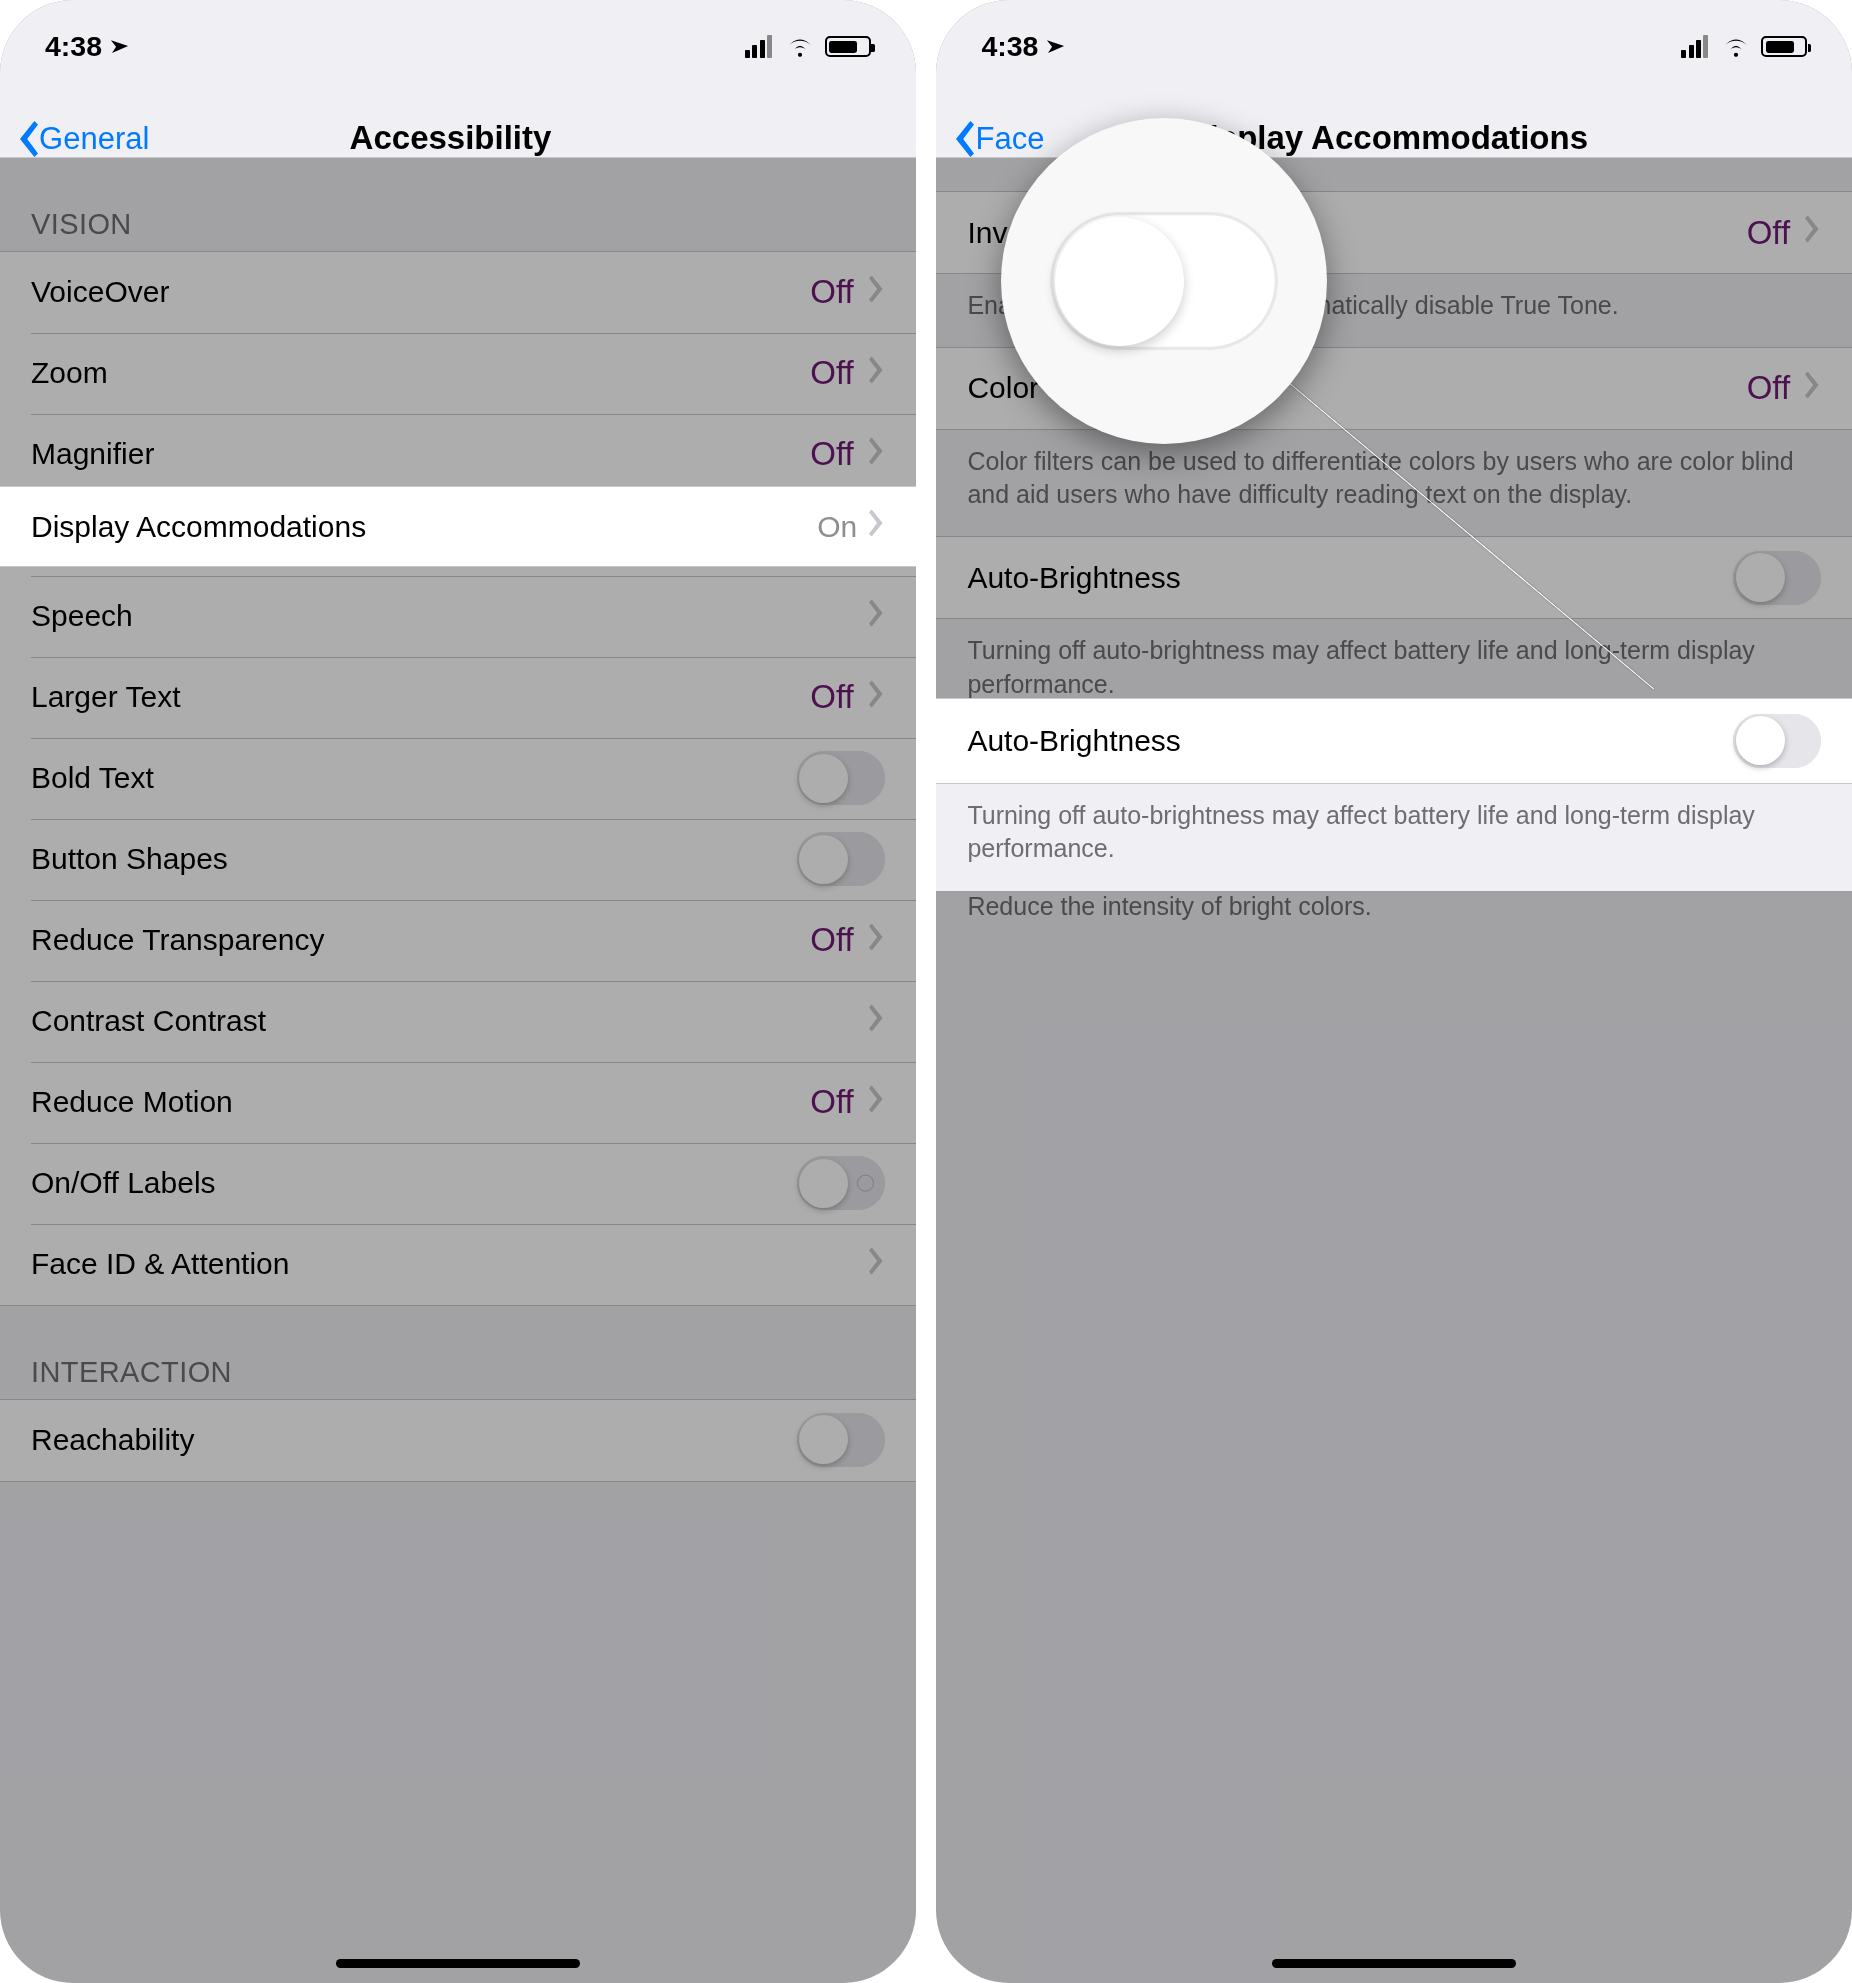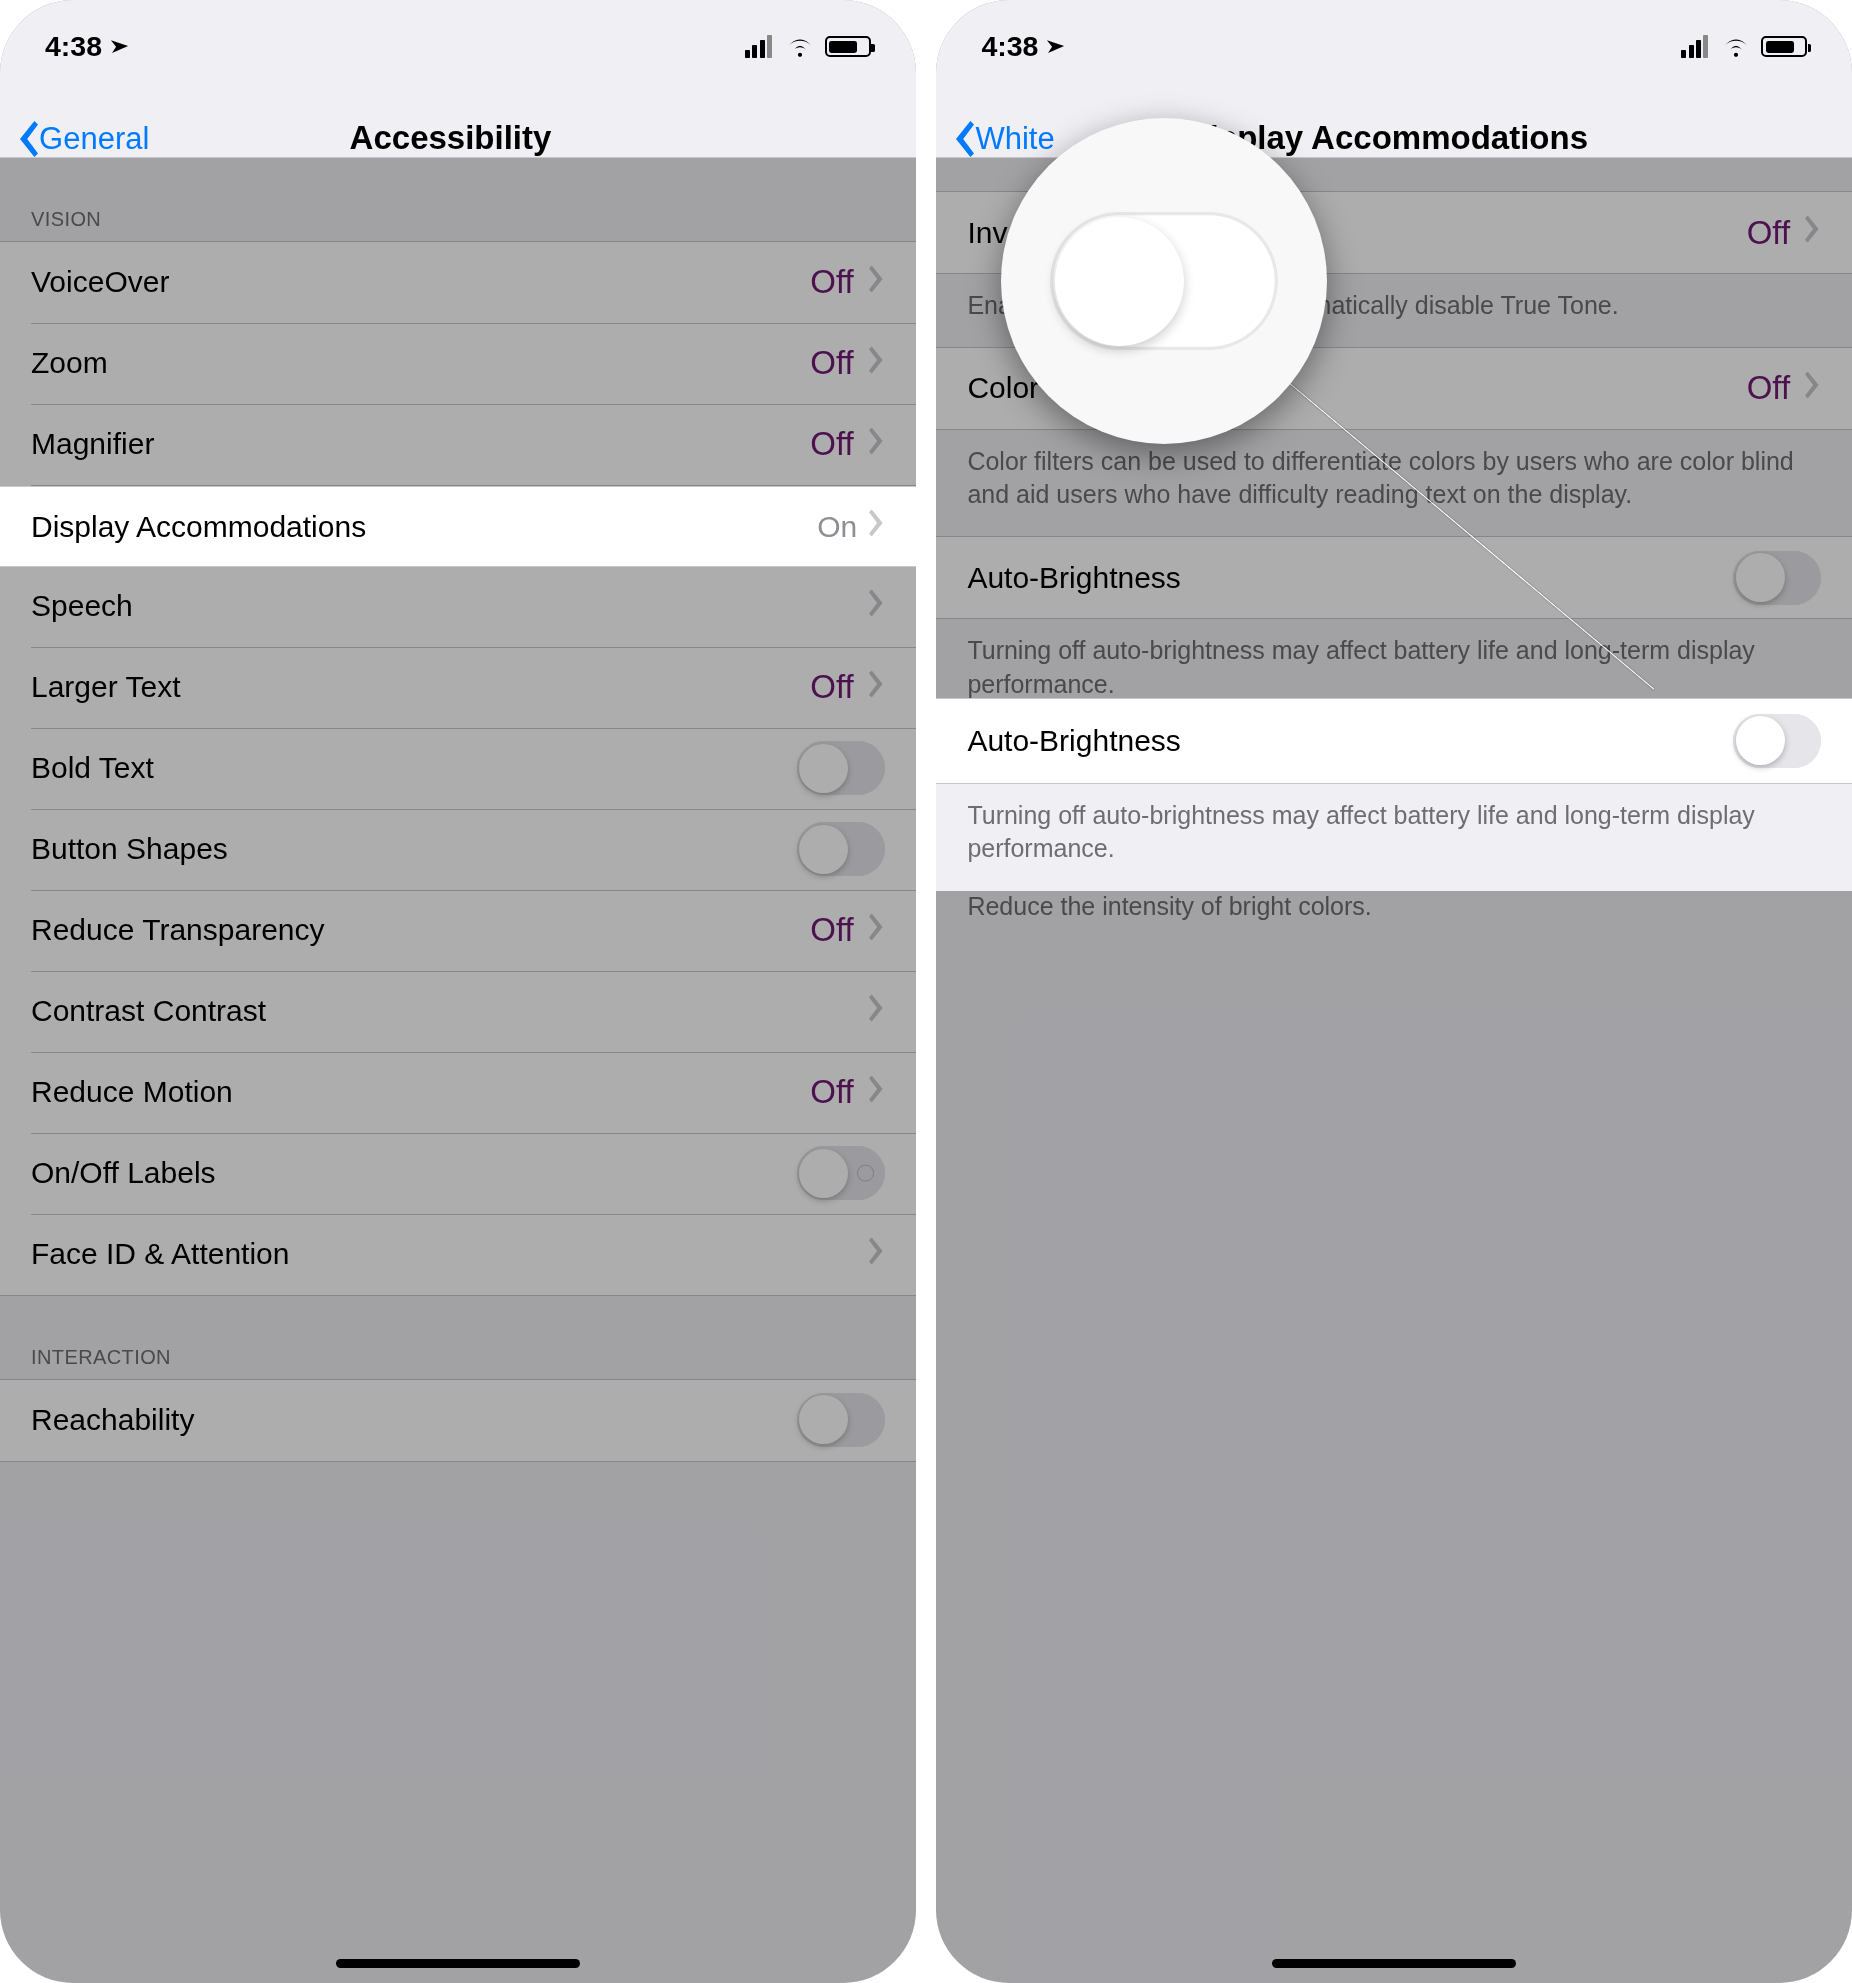--- a/index.html
+++ b/index.html
@@ -75,21 +75,21 @@
     cursor: pointer;
   }
   .navbar .back svg { width:24.4px; height:36px; }
   .navbar .title {
     position:absolute; left:0; right:15px; text-align:center;
     font-size: 33px; font-weight: 600;
     pointer-events:none;
   }
   .content { position: relative; }
   .section-header {
-    font-size: 20px;
+    font-size: 29px;
     color: #6d6d72;
     padding: 50px 31px 9.8px 31px;
     text-transform: uppercase;
     letter-spacing: 0.4px;
   }
   .section-footer {
     font-size: 25px;
     color: #6d6d72;
     padding: 14.7px 31px 24.4px 31px;
     line-height: 1.35;
@@ -383,21 +383,21 @@
           <span class="fill"></span>
         </span>
     </div>
   </div>
 
   <div class="navbar">
     <div class="back">
       <svg viewBox="0 0 12 20">
           <path fill="#007aff" d="M10 0 L2 10 L10 20 L12 18 L6 10 L12 2 Z"></path>
         </svg>
-      <span>White</span>
+      <span>Face</span>
     </div>
     <div class="title">Display Accommodations</div>
   </div>
 
   <div class="content">
     <div style="height:33px"></div>
     <div class="group">
       <div class="row">
         <span class="label">Invert Colors</span>
         <span class="value">Off</span>

